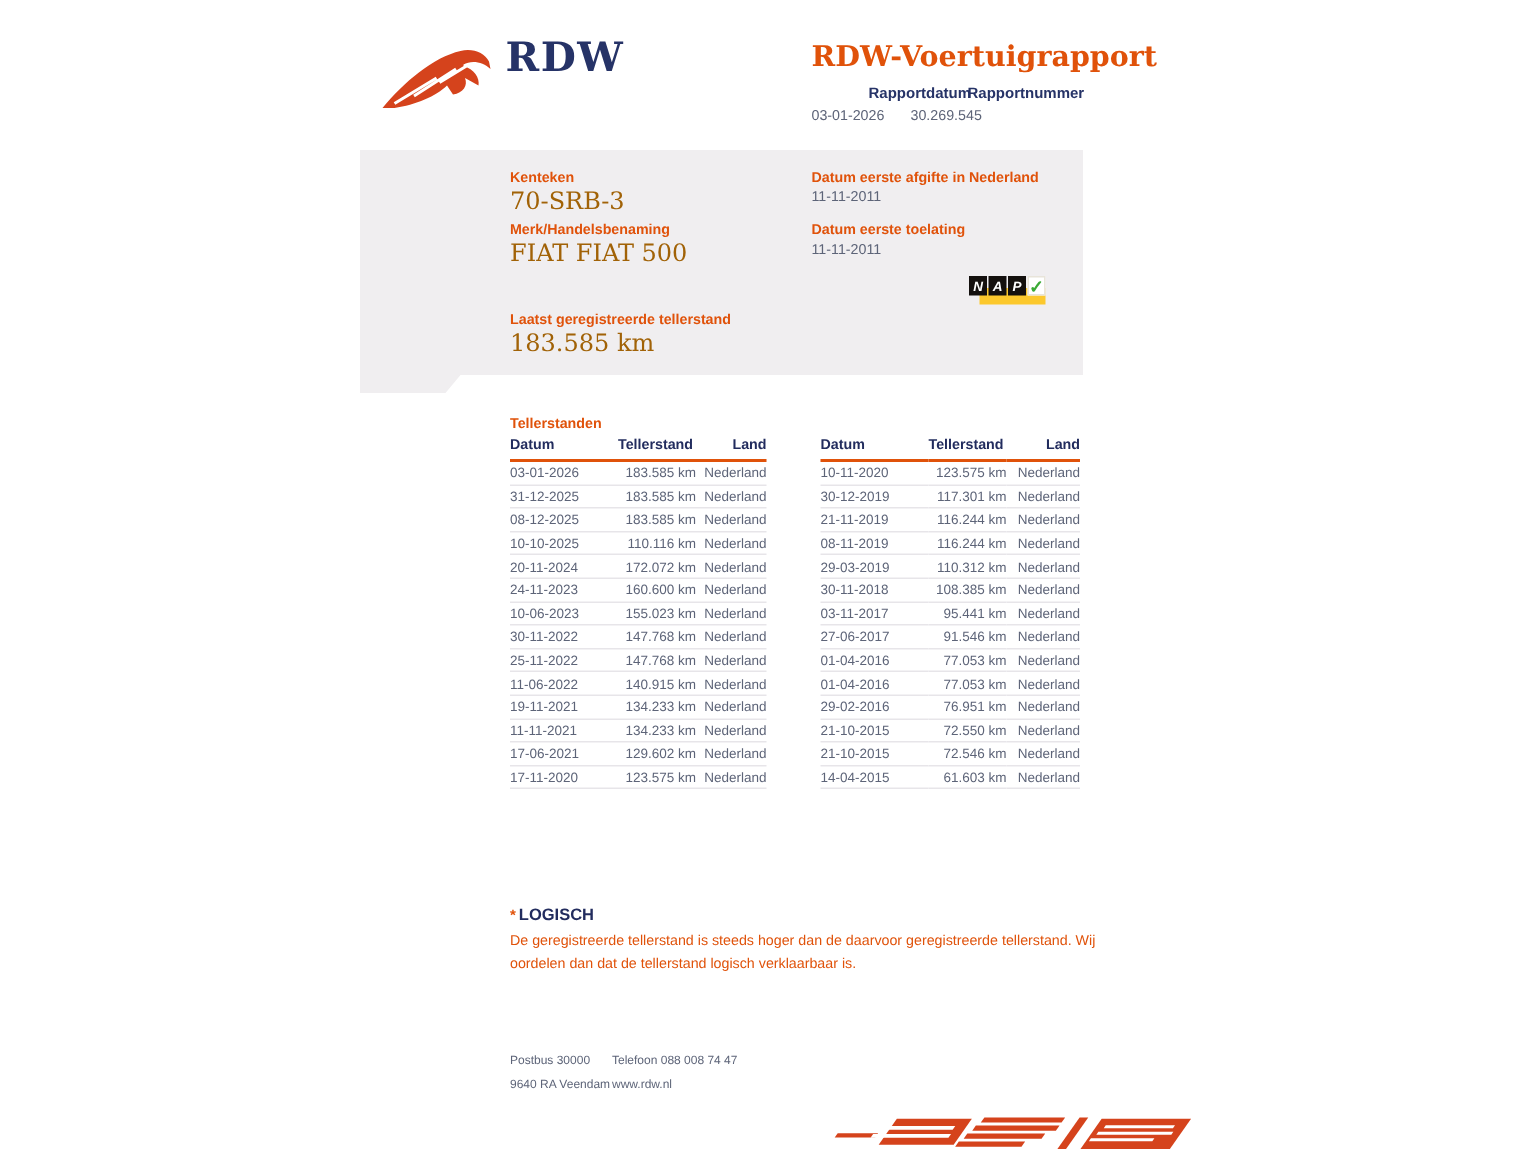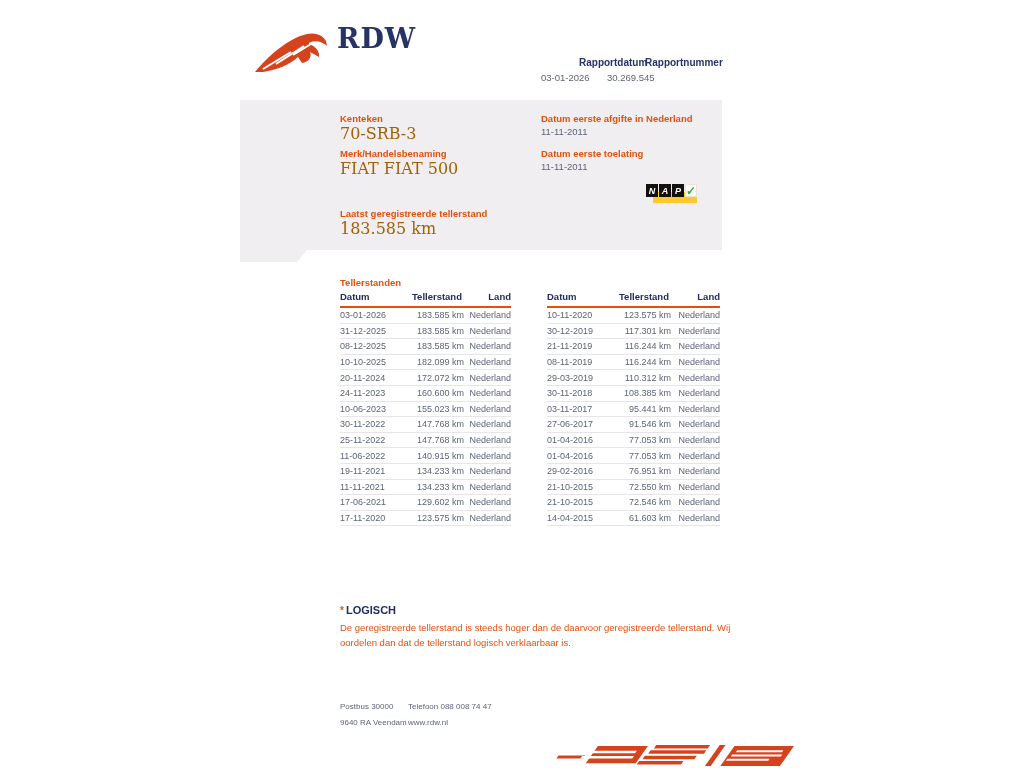--- a/index.html
+++ b/index.html
@@ -63,20 +63,21 @@
 <body>
 
 <div class="page">
 
   <svg class="logo-wing" viewBox="0 0 78 46" aria-hidden="true">
     <path fill="#d5431c" d="M2 45 C16 28 36 11 54 7 C62 5 70 8 73 14 L74 19 C69 14 61 13 56 16 L56 17 C63 19 67 25 66 30 L57 25 C59 30 56 35 49 36 L45 30 C38 37 24 43 10 45 Z"></path>
     <path stroke="#ffffff" stroke-width="2" fill="none" d="M10 42 L38 25 M23 37 L51 19 M40 28 L58 17"></path>
   </svg>
   <div class="wordmark">RDW</div>
 
+  <div class="doc-title">RDW-Voertuigrapport</div>
   <div class="meta">
     <div class="col1">
       <div class="label">Rapportdatum</div>
       <div class="value">03-01-2026</div>
     </div>
     <div>
       <div class="label">Rapportnummer</div>
       <div class="value">30.269.545</div>
     </div>
   </div>
@@ -130,21 +131,21 @@
           <td>183.585 km</td>
           <td>Nederland</td>
         </tr>
         <tr>
           <td>08-12-2025</td>
           <td>183.585 km</td>
           <td>Nederland</td>
         </tr>
         <tr>
           <td>10-10-2025</td>
-          <td>182.099 km</td>
+          <td>110.116 km</td>
           <td>Nederland</td>
         </tr>
         <tr>
           <td>20-11-2024</td>
           <td>172.072 km</td>
           <td>Nederland</td>
         </tr>
         <tr>
           <td>24-11-2023</td>
           <td>160.600 km</td>

